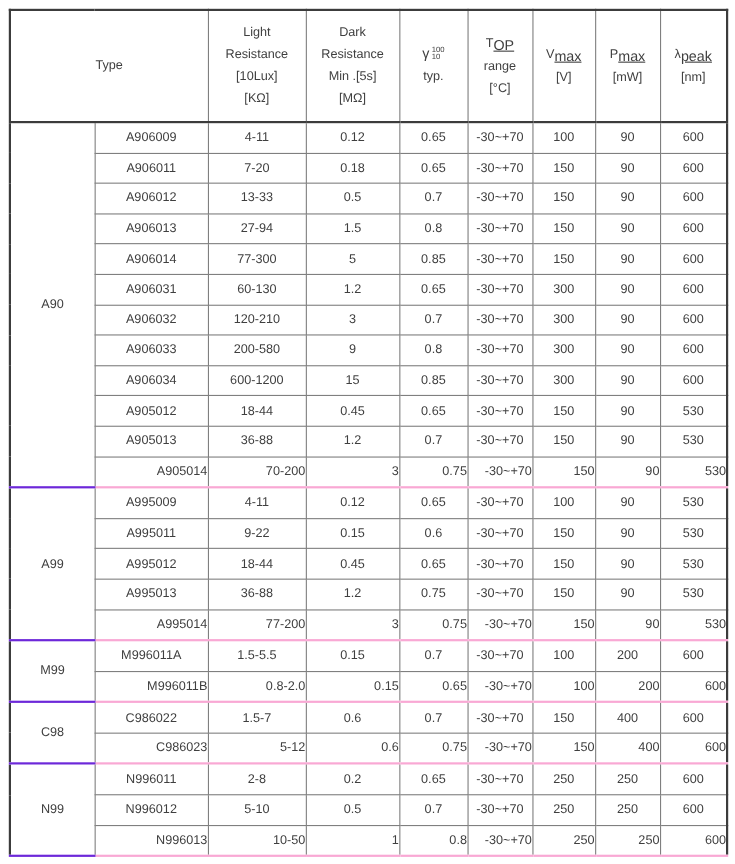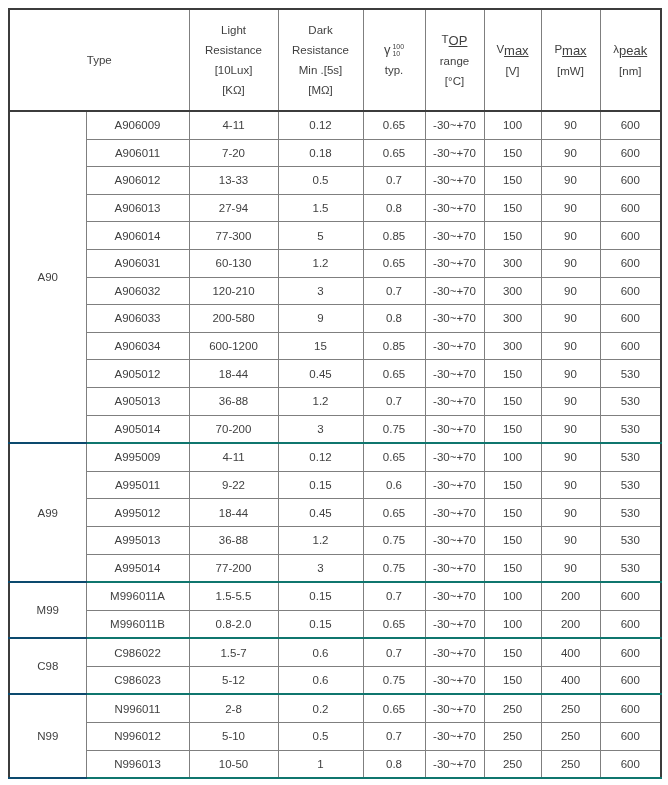--- a/index.html
+++ b/index.html
@@ -65,24 +65,25 @@
   }
   .gamma-stack {
     display: inline-flex;
     flex-direction: column;
     align-items: flex-start;
     margin-left: 2px;
     font-size: 7px;
     line-height: 7.5px;
   }
   tr.group-end td {
-    border-bottom: 2px solid #0f766e;
+    border-bottom: 2px solid #f9a8d4;
+    text-align: right;
   }
   td.group-label {
-    border-bottom: 2px solid #0c4a6e;
+    border-bottom: 2px solid #6d28d9;
   }
 </style>
 </head>
 <body>
 
 <div class="page">
   <table class="spec-table">
     <colgroup>
       <col style="width:77px">
       <col style="width:103px">

